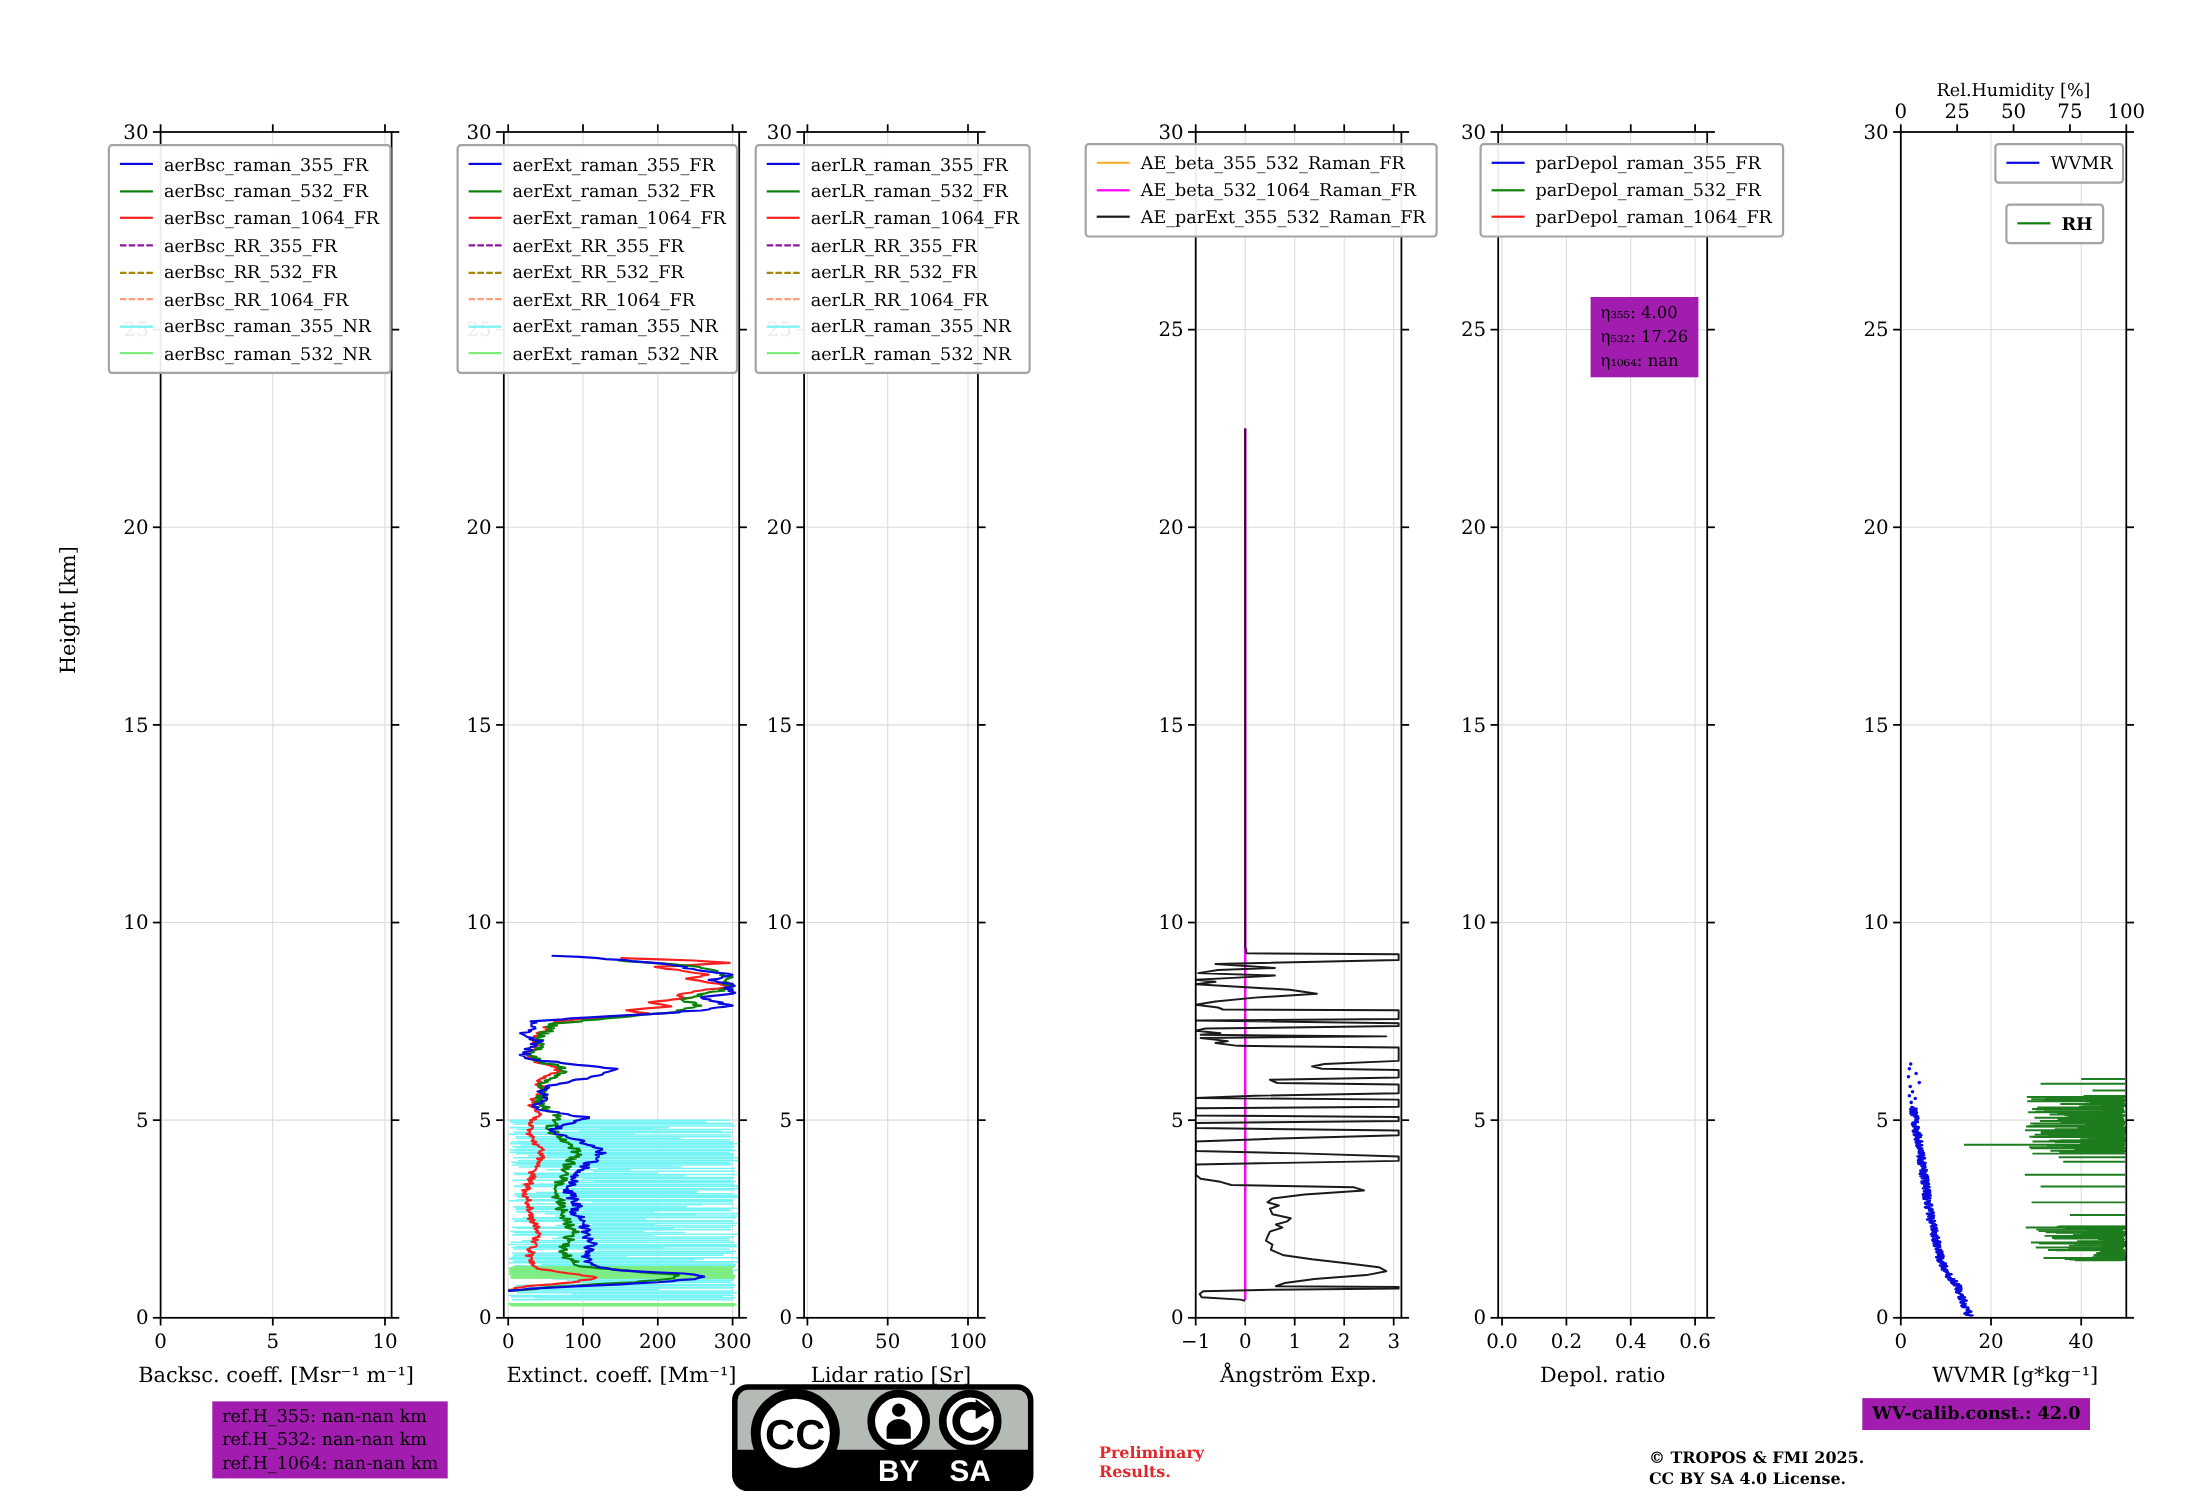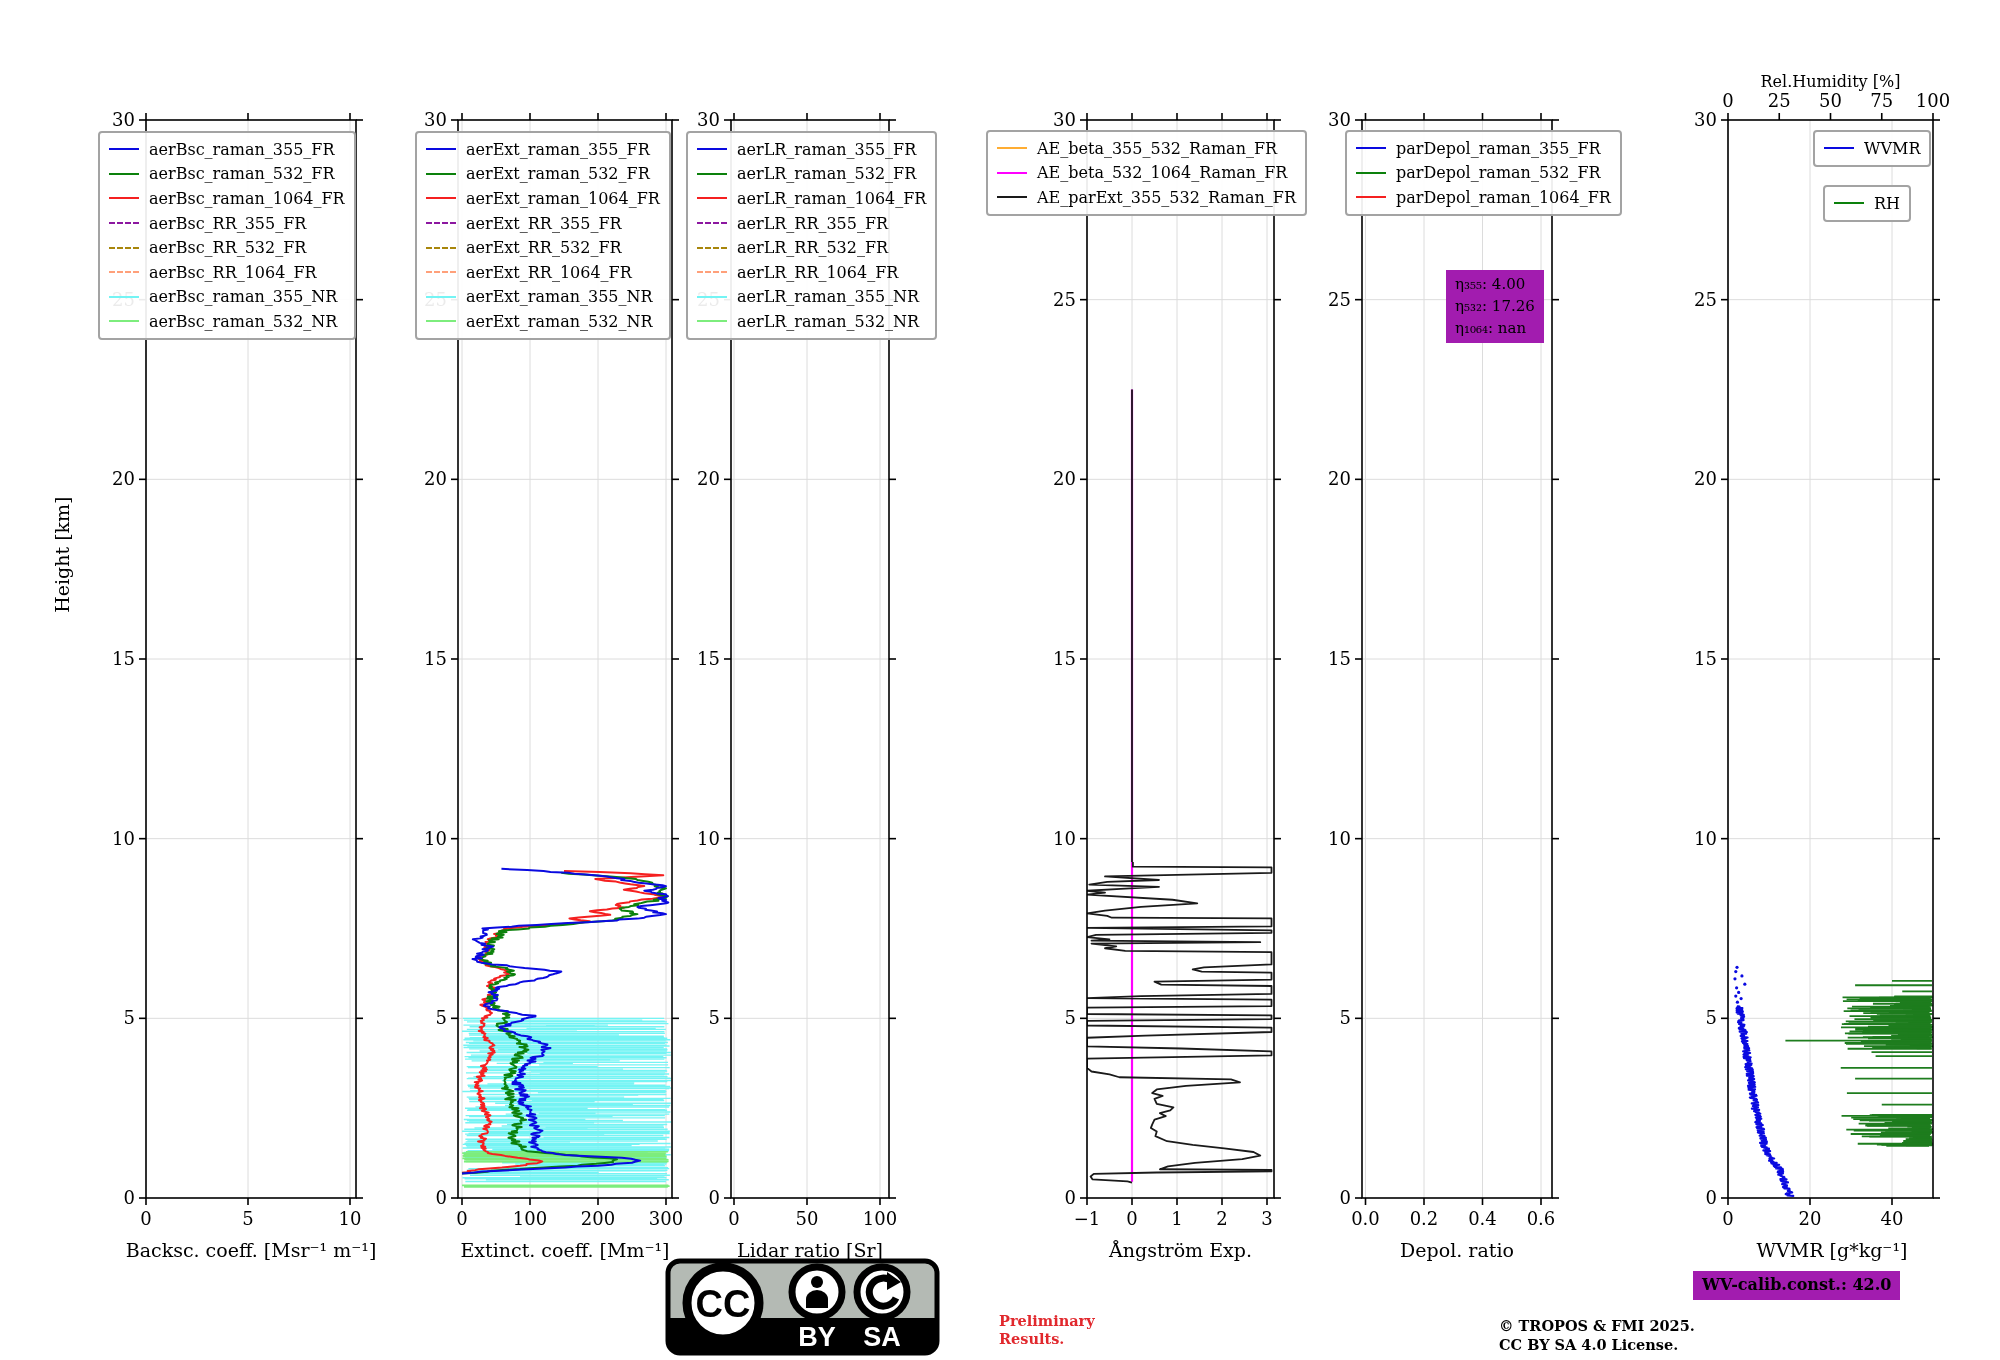--- a/index.html
+++ b/index.html
@@ -691,20 +691,25 @@
         <text x="1933" y="107" text-anchor="middle" font-size="18" fill="#000">100</text>
       </g>
     </svg>
 
   <div id="eta-box" class="ann" style="left:1446px;top:270px;">
     <div>η₃₅₅: 4.00</div>
     <div>η₅₃₂: 17.26</div>
     <div>η₁₀₆₄: nan</div>
   </div>
 
+  <div id="refh-box" class="ann" style="left:193px;top:1274px;">
+    <div>ref.H_355: nan-nan km</div>
+    <div>ref.H_532: nan-nan km</div>
+    <div>ref.H_1064: nan-nan km</div>
+  </div>
 
   <div id="wv-box" class="ann" style="left:1693px;top:1271px;font-weight:bold;">
     <div>WV-calib.const.: 42.0</div>
   </div>
 
   <div id="preliminary" style="left:999px;top:1312px;">
     <div>Preliminary</div>
     <div>Results.</div>
   </div>
 
@@ -869,20 +874,20 @@
           <span class="sw" style="border-top-color: rgb(245, 32, 32);"></span>
           <span class="lt">parDepol_raman_1064_FR</span>
         </div>
       </div>
       <div class="legend" style="left: 1813px; top: 130px;">
         <div class="li">
           <span class="sw" style="border-top-color: rgb(10, 10, 224);"></span>
           <span class="lt">WVMR</span>
         </div>
       </div>
-      <div class="legend" style="left: 1823px; top: 185px;">
+      <div class="legend" style="left: 1823px; top: 185px; font-weight: bold;">
         <div class="li">
           <span class="sw" style="border-top-color: rgb(12, 129, 12);"></span>
           <span class="lt">RH</span>
         </div>
       </div>
     </div>
 </div>
 
 </body></html>

